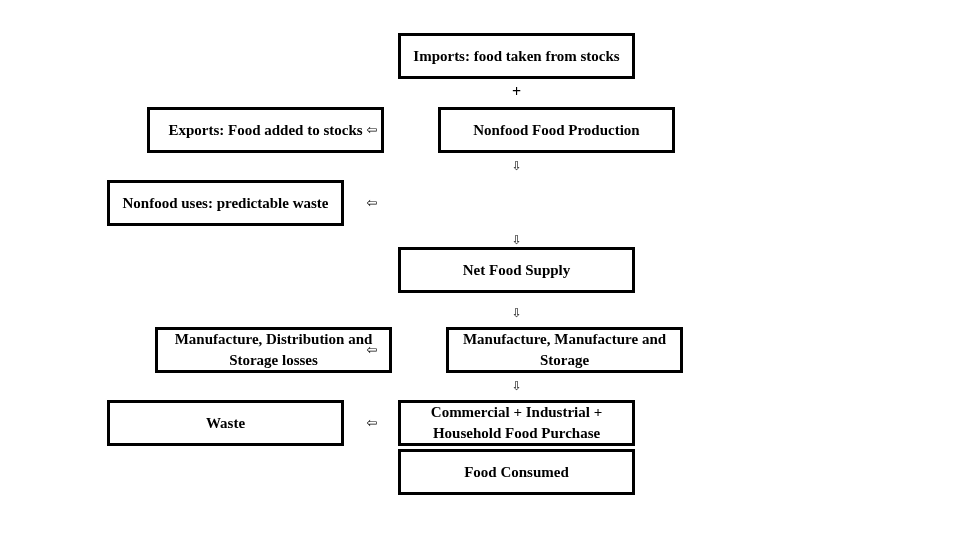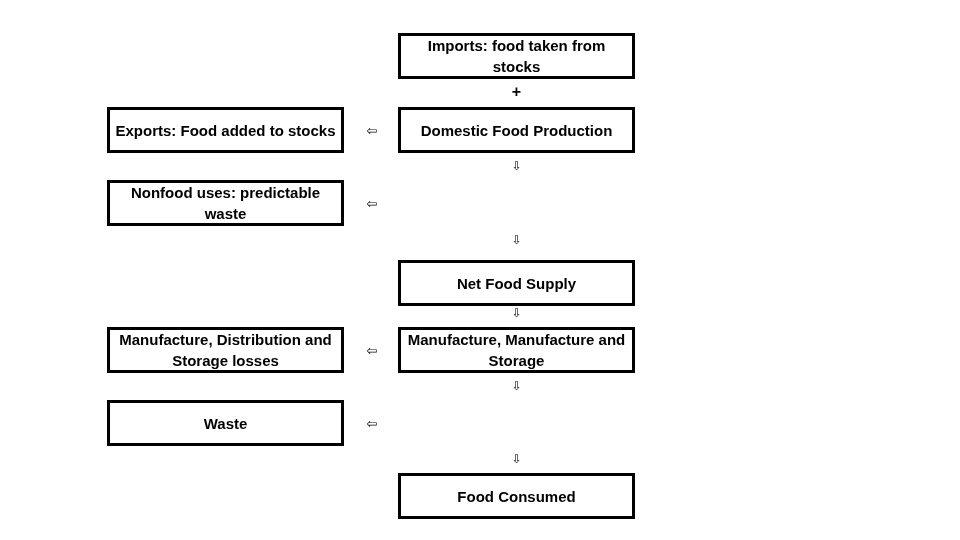--- a/index.html
+++ b/index.html
@@ -5,21 +5,21 @@
   html, body {
     margin: 0;
     padding: 0;
     background: #ffffff;
   }
   #canvas {
     position: relative;
     width: 848px;
     height: 540px;
     background: #ffffff;
-    font-family: Liberation Sans, sans-serif;
+    font-family: Liberation Serif, serif;
     overflow: hidden;
   }
   .box {
     position: absolute;
     width: 237px;
     height: 46px;
     box-sizing: border-box;
     border: 3px solid #000000;
     background: #ffffff;
     color: #000000;
@@ -28,26 +28,26 @@
     line-height: 21px;
     display: flex;
     align-items: center;
     justify-content: center;
     text-align: center;
     padding: 0 4px;
   }
   .col-left  { left: 107px; }
   .col-right { left: 398px; }
   .r0 { top: 33px; }
-  .r1 { top: 107px; }
+  .r1 { top: 107px; margin-left: 40px; }
   .r2 { top: 180px; text-align: center; }
-  .r3 { top: 260px; }
-  .r4 { top: 327px; }
+  .r3 { top: 247px; }
+  .r4 { top: 327px; margin-left: 48px; }
   .r5 { top: 400px; }
-  .r6 { top: 473px; }
+  .r6 { top: 449px; }
   .connector {
     position: absolute;
     left: 398px;
     width: 237px;
     height: 20px;
     display: flex;
     align-items: center;
     justify-content: center;
     color: #000000;
   }
@@ -82,35 +82,36 @@
 </style>
 </head>
 <body>
 
 <div id="canvas">
 
   <div class="box col-right r0">Imports: food taken from stocks</div>
 
   <div class="connector plus-connector plus-pos">+</div>
 
-  <div class="box col-right r1">Domestic Food Production</div>
+  <div class="box col-right r1">Nonfood Food Production</div>
 
   <div class="connector down-arrow da1">⇩</div>
 
 
   <div class="connector down-arrow da2">⇩</div>
 
   <div class="box col-right r3">Net Food Supply</div>
 
   <div class="connector down-arrow da3">⇩</div>
 
   <div class="box col-right r4">Manufacture, Manufacture and Storage</div>
 
   <div class="connector down-arrow da4">⇩</div>
 
+  <div class="box col-right r5">Commercial + Industrial + Household Food Purchase</div>
 
   <div class="connector down-arrow da5">⇩</div>
 
   <div class="box col-right r6">Food Consumed</div>
 
   <div class="box col-left r1">Exports: Food added to stocks</div>
 
   <div class="box col-left r2">Nonfood uses: predictable waste</div>
 
   <div class="box col-left r4">Manufacture, Distribution and Storage losses</div>

